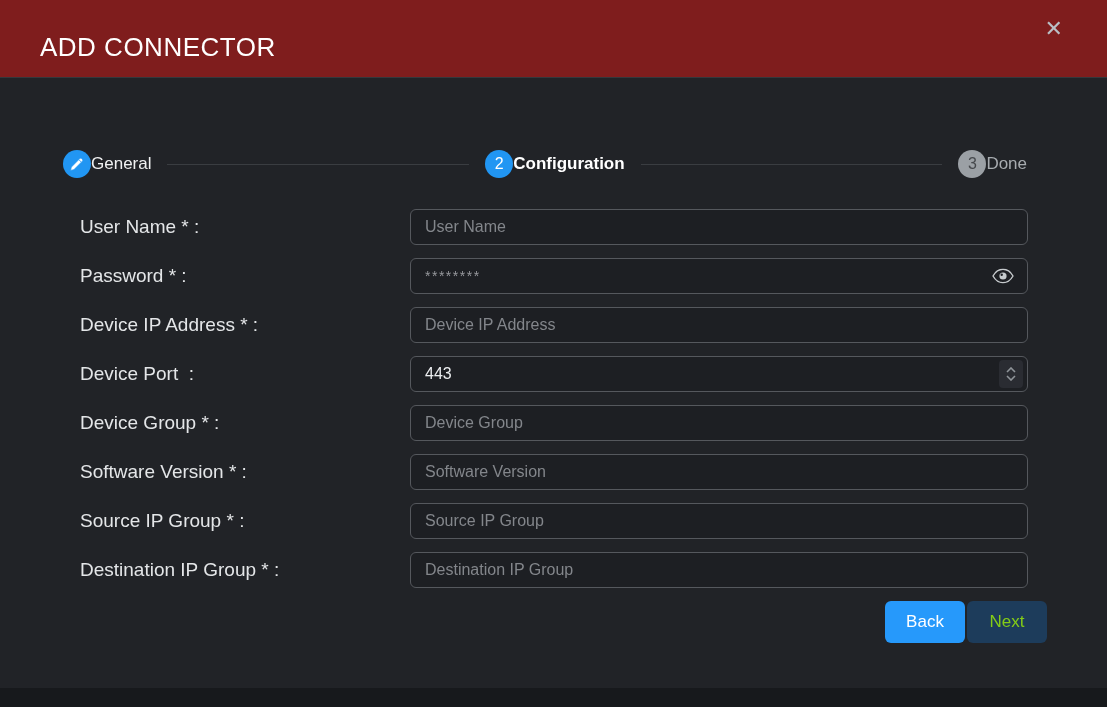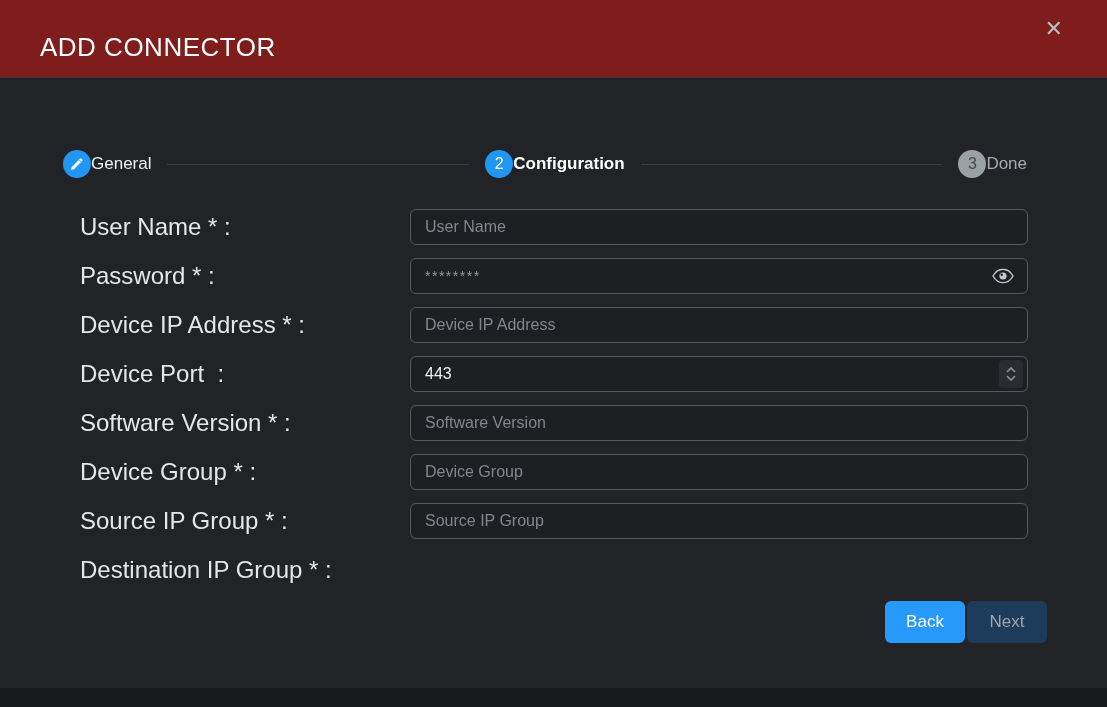--- a/index.html
+++ b/index.html
@@ -49,21 +49,21 @@
   .step-label.active-state{ color:#ffffff; font-weight:700; }
   .step-label.pending-state{ color:#a7abaf; font-weight:400; }
   .step-line { flex:1; height:1px; background:#3a3d41; margin:0 16px; }
   
   .form-area { margin-top:31px; }
   .form-row {
     display:grid; grid-template-columns:330px 618px;
     margin:0 0 13px 80px; height:36px;
   }
   .form-label {
-    color:#e4e6e8; font-size:24px; line-height:36px;
+    color:#e4e6e8; font-size:19px; line-height:36px;
     white-space:pre;
   }
   .input-wrap { position:relative; }
   .text-input {
     width:100%; height:36px;
     background:#1d1f23;
     border:1px solid #55585d;
     border-radius:6px;
     padding:0 14px;
     color:#eceef0; font-size:16px;
@@ -90,21 +90,21 @@
     display:flex; justify-content:flex-end; gap:2px;
     margin:13px 60px 0 0;
   }
   .btn {
     min-width:80px; height:42px; padding:0 16px;
     border:none; border-radius:6px;
     font-size:17px; cursor:pointer;
     font-family:"Liberation Sans", sans-serif;
   }
   .btn-back { background:#2699fb; color:#ffffff; }
-  .btn-next { background:#1d3c5b; color:#a3a3a3; cursor:default; }
+  .btn-next { background:#1d3c5b; color:#84cc16; cursor:default; }
   
   .bottom-strip {
     position:absolute; left:0; bottom:0;
     width:1107px; height:19px;
     background:#17191c;
   }
 </style>
 </head>
 <body>
 
@@ -177,42 +177,45 @@
             <polyline points="1,5 5,1 9,5" fill="none" stroke="#8f9499" stroke-width="1.6"></polyline>
           </svg>
           <svg width="10" height="6" viewBox="0 0 10 6">
             <polyline points="1,1 5,5 9,1" fill="none" stroke="#8f9499" stroke-width="1.6"></polyline>
           </svg>
         </div>
       </div>
     </div>
 
     <div class="form-row">
+      <div class="form-label">Device Group * :</div>
+      <div class="input-wrap">
+        <input class="text-input" type="text" placeholder="Device Group" style="">
+      </div>
+    </div>
+
+    <div class="form-row">
       <div class="form-label">Software Version * :</div>
       <div class="input-wrap">
         <input class="text-input" type="text" placeholder="Software Version" style="">
       </div>
     </div>
 
     <div class="form-row">
-      <div class="form-label">Device Group * :</div>
-      <div class="input-wrap">
-        <input class="text-input" type="text" placeholder="Device Group" style="">
-      </div>
-    </div>
-
-    <div class="form-row">
       <div class="form-label">Source IP Group * :</div>
       <div class="input-wrap">
         <input class="text-input" type="text" placeholder="Source IP Group" style="">
       </div>
     </div>
 
     <div class="form-row">
       <div class="form-label">Destination IP Group * :</div>
+      <div class="input-wrap">
+        <input class="text-input" type="text" placeholder="Destination IP Group" style="">
+      </div>
     </div>
 
     <div class="actions">
       <button class="btn btn-back">Back</button>
       <button class="btn btn-next">Next</button>
     </div>
 
   </div>
 </div>
 

